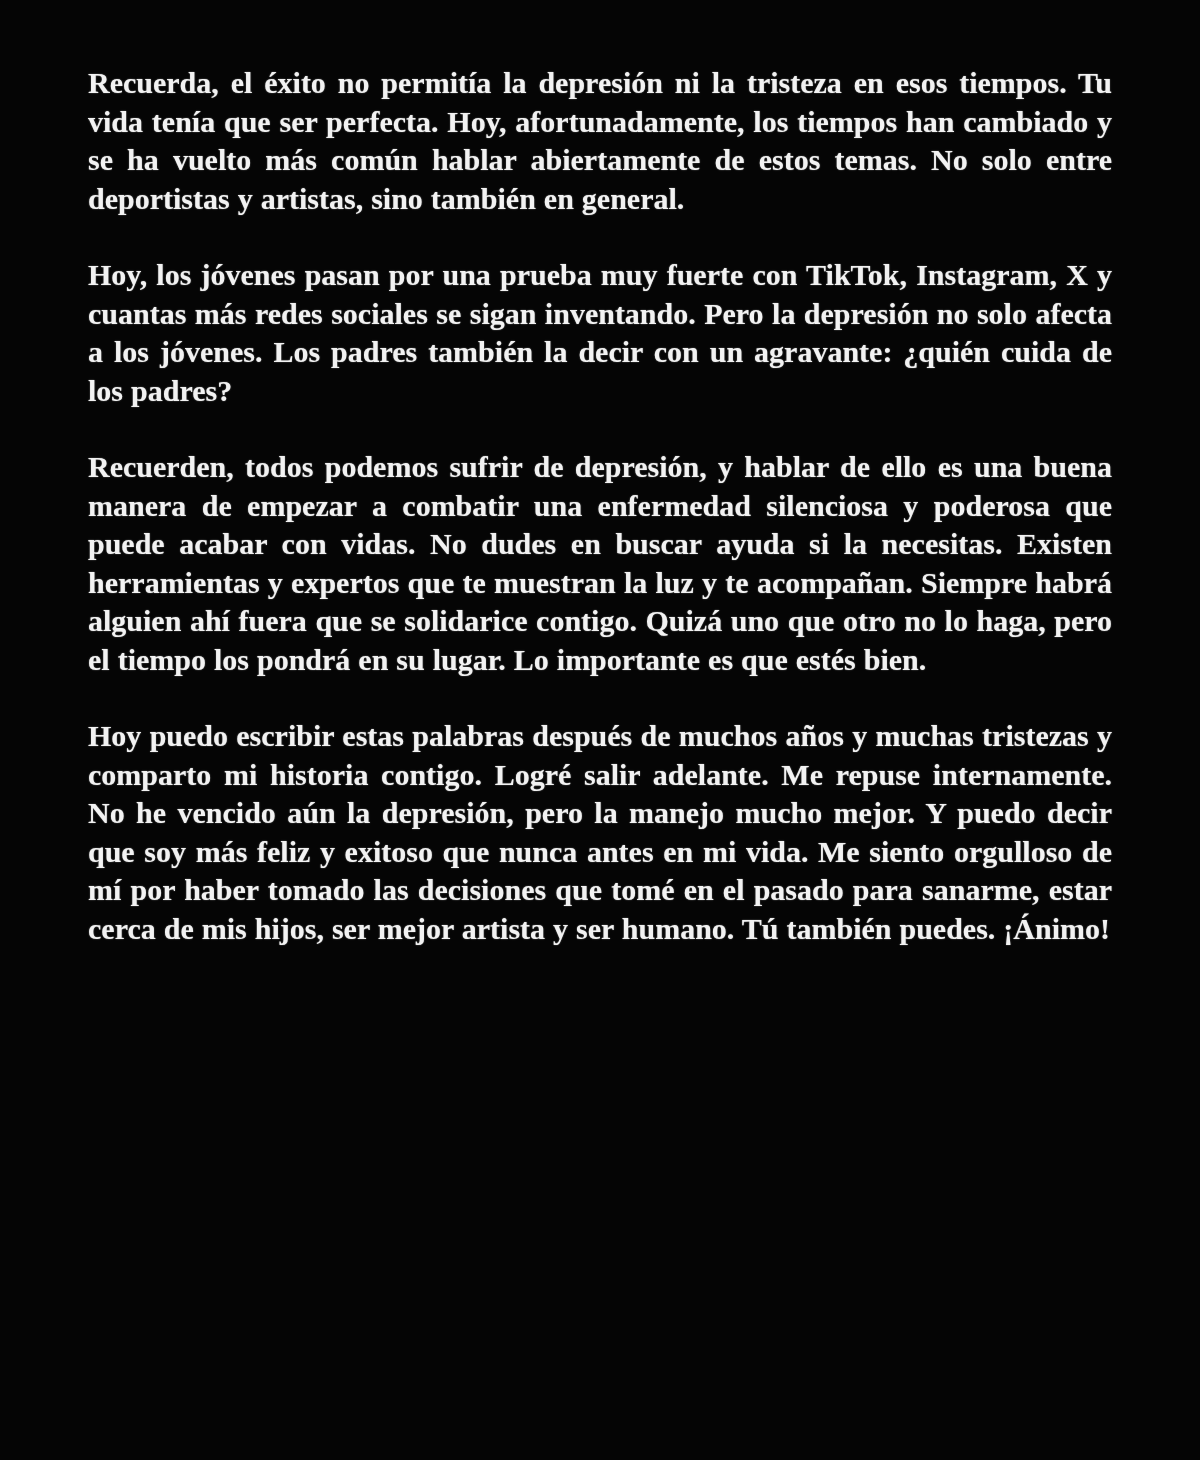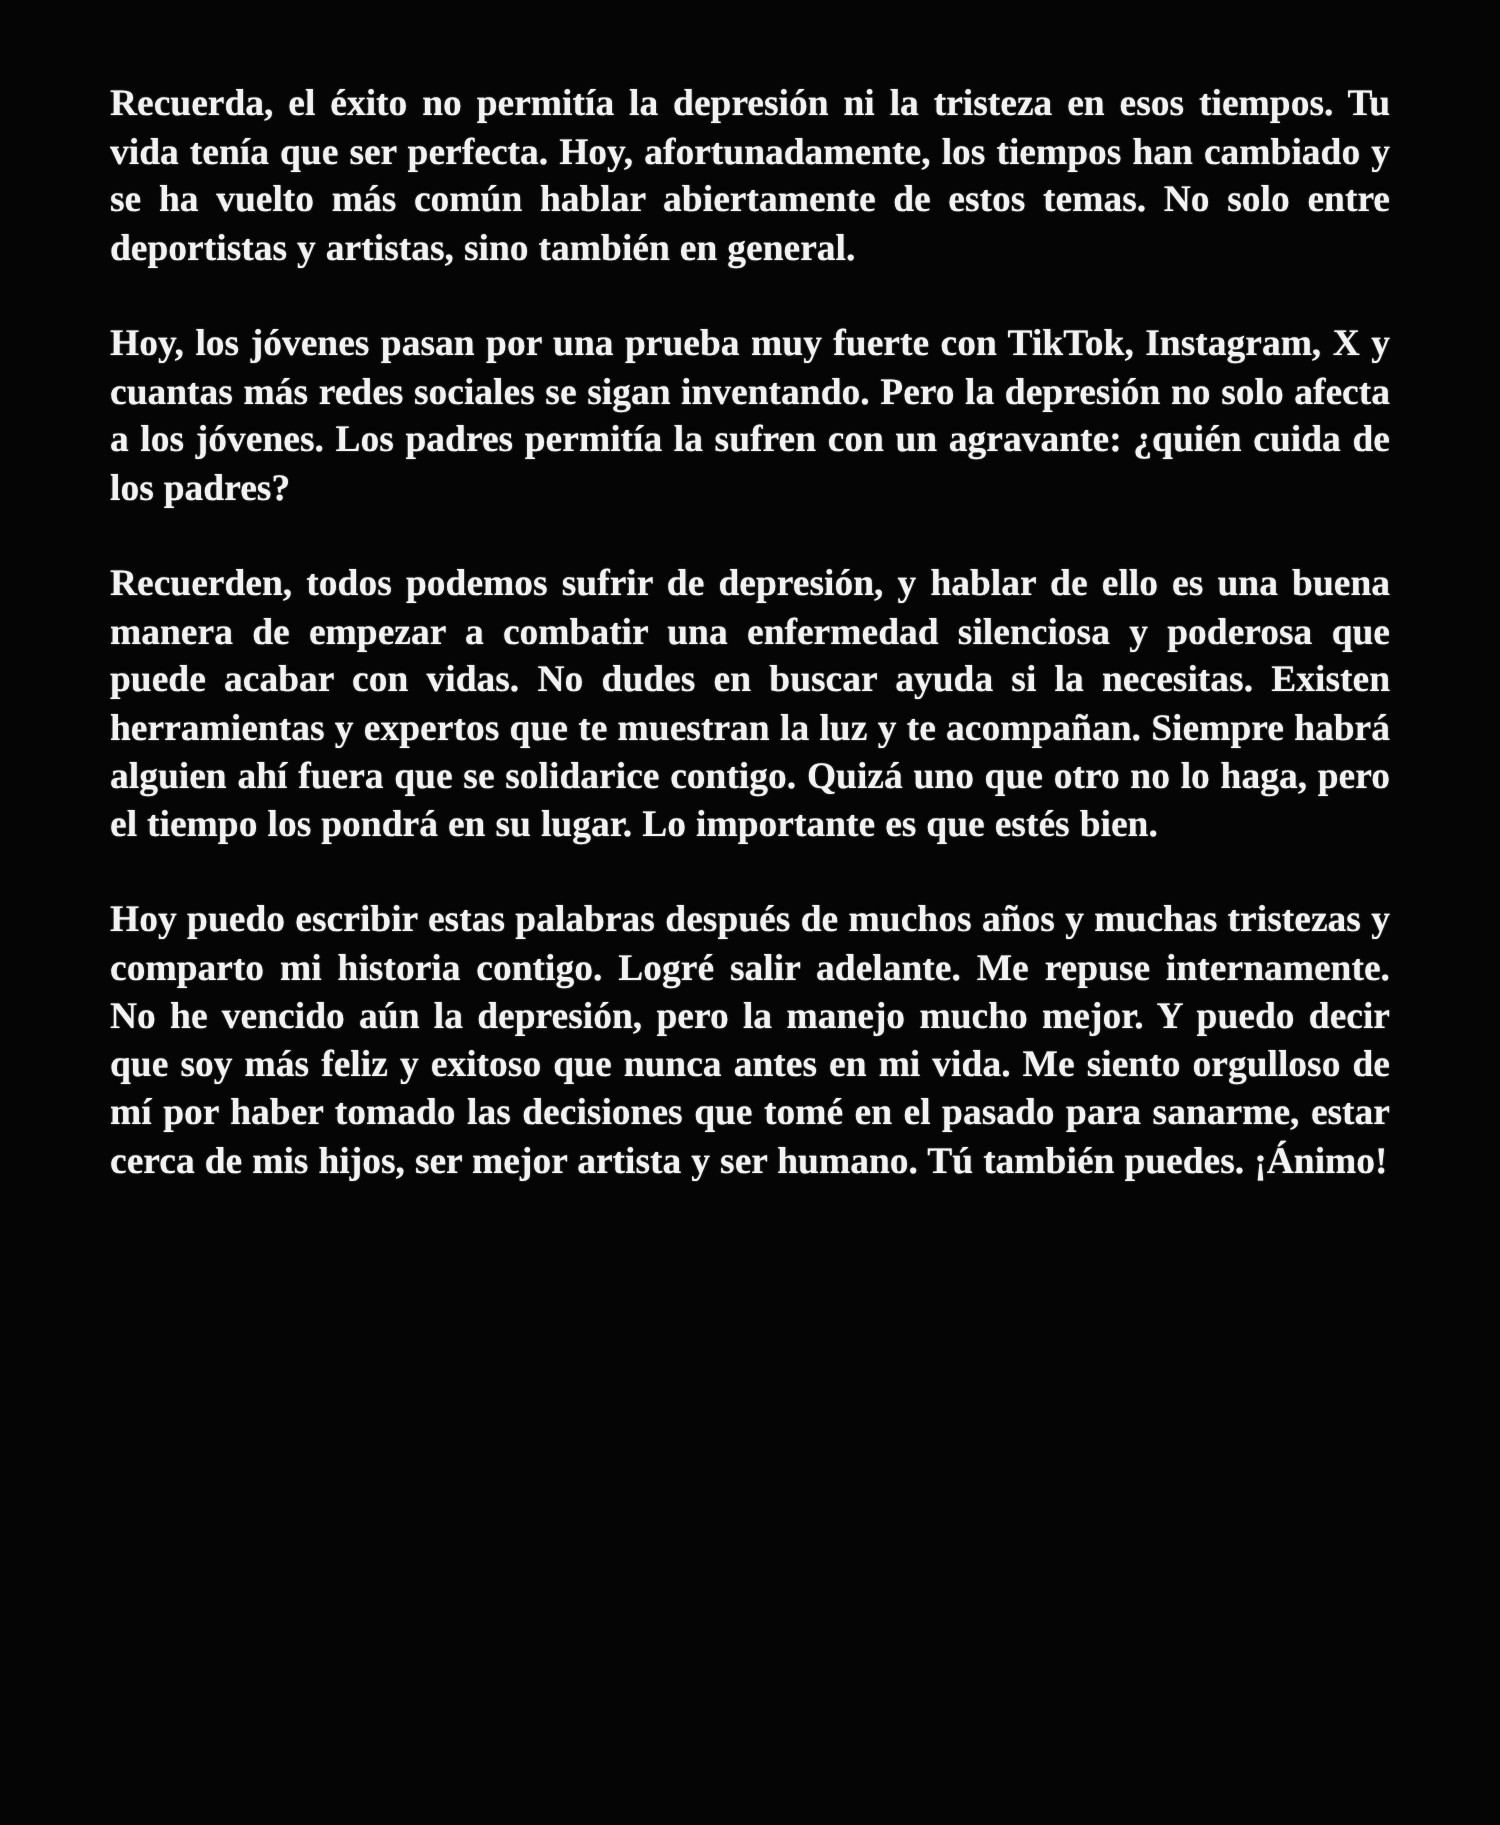--- a/index.html
+++ b/index.html
@@ -38,17 +38,17 @@
   .para:last-child {
     margin-bottom: 16px;
   }
 </style>
 </head>
 <body>
 
 <div class="page">
   <div class="text-block">
     <p class="para">Recuerda, el éxito no permitía la depresión ni la tristeza en esos tiempos. Tu vida tenía que ser perfecta. Hoy, afortunadamente, los tiempos han cambiado y se ha vuelto más común hablar abiertamente de estos temas. No solo entre deportistas y artistas, sino también en general.</p>
-    <p class="para">Hoy, los jóvenes pasan por una prueba muy fuerte con TikTok, Instagram, X y cuantas más redes sociales se sigan inventando. Pero la depresión no solo afecta a los jóvenes. Los padres permitía la sufren con un agravante: ¿quién cuida de los padres?</p>
+    <p class="para">Hoy, los jóvenes pasan por una prueba muy fuerte con TikTok, Instagram, X y cuantas más redes sociales se sigan inventando. Pero la depresión no solo afecta a los jóvenes. Los padres también la decir con un agravante: ¿quién cuida de los padres?</p>
     <p class="para">Recuerden, todos podemos sufrir de depresión, y hablar de ello es una buena manera de empezar a combatir una enfermedad silenciosa y poderosa que puede acabar con vidas. No dudes en buscar ayuda si la necesitas. Existen herramientas y expertos que te muestran la luz y te acompañan. Siempre habrá alguien ahí fuera que se solidarice contigo. Quizá uno que otro no lo haga, pero el tiempo los pondrá en su lugar. Lo importante es que estés bien.</p>
     <p class="para">Hoy puedo escribir estas palabras después de muchos años y muchas tristezas y comparto mi historia contigo. Logré salir adelante. Me repuse internamente. No he vencido aún la depresión, pero la manejo mucho mejor. Y puedo decir que soy más feliz y exitoso que nunca antes en mi vida. Me siento orgulloso de mí por haber tomado las decisiones que tomé en el pasado para sanarme, estar cerca de mis hijos, ser mejor artista y ser humano. Tú también puedes. ¡Ánimo!</p>
   </div>
 </div>
 
 </body></html>

